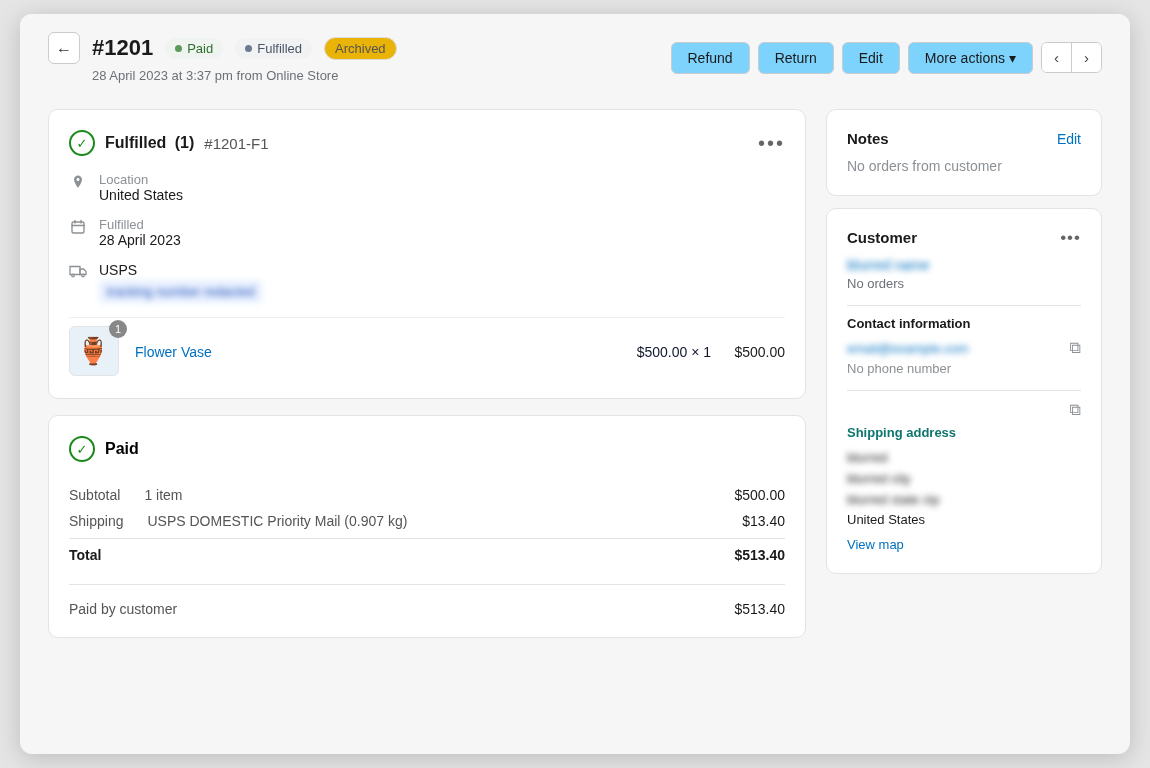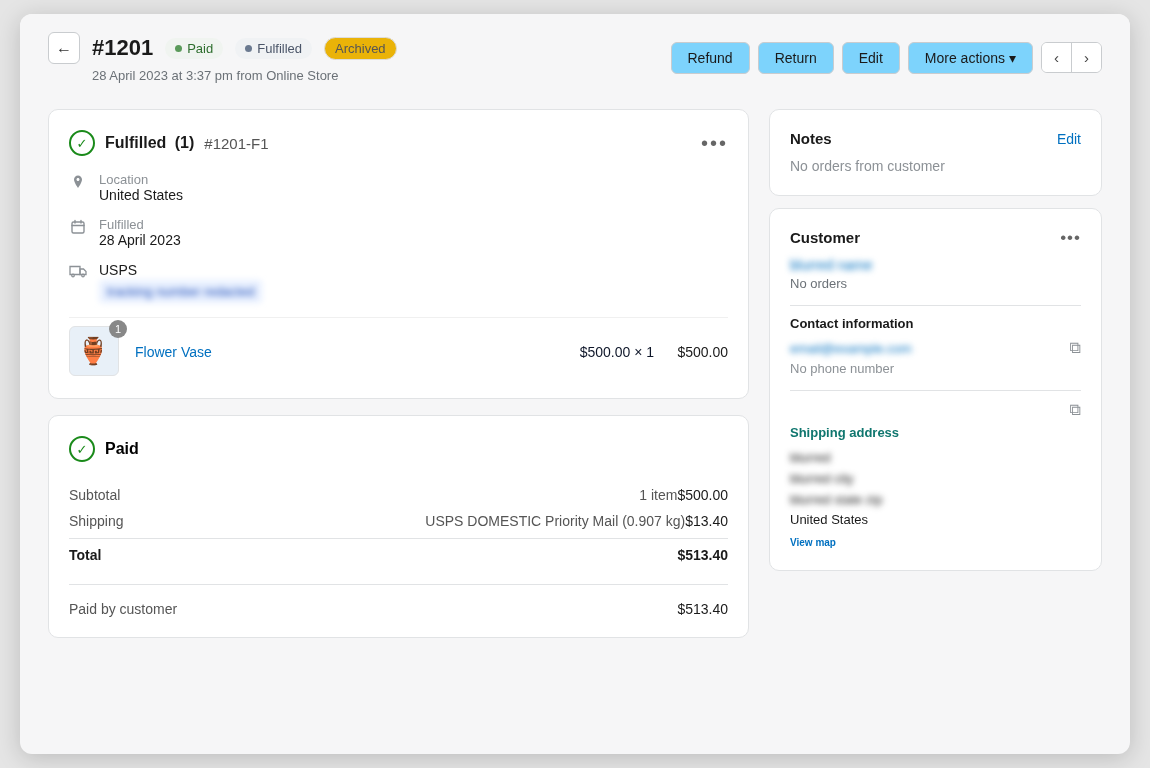--- a/index.html
+++ b/index.html
@@ -134,21 +134,21 @@
       gap: 20px;
       padding: 16px 28px 28px 28px;
     }
     .left-col {
       flex: 1;
       display: flex;
       flex-direction: column;
       gap: 16px;
     }
     .right-col {
-      width: 333px;
+      width: 276px;
       display: flex;
       flex-direction: column;
       gap: 12px;
     }
 
     .card {
       background: #fff;
       border-radius: 10px;
       border: 1px solid #e1e3e5;
       padding: 20px;
@@ -306,21 +306,20 @@
 
     .summary-table {
       width: 100%;
     }
     .summary-row {
       display: flex;
       justify-content: space-between;
       font-size: 14px;
       color: #555;
       padding: 5px 0;
-      text-align: right;
     }
     .summary-row-label { color: #555; }
     .summary-row-mid { flex: 1; margin-left: 24px; }
     .summary-row-val { color: #1a1a1a; }
     .summary-total {
       font-weight: 700;
       color: #1a1a1a;
       font-size: 14px;
       border-top: 1px solid #e1e3e5;
       padding-top: 8px;
@@ -437,22 +436,22 @@
       color: #1a1a1a;
       line-height: 1.6;
     }
     .shipping-address .blurred {
       filter: blur(3px);
       user-select: none;
       display: inline-block;
     }
     .view-map-link {
       color: #0070c0;
-      font-size: 10px;
-      font-weight: 700;
+      font-size: 13px;
+      font-weight: 400;
       cursor: pointer;
       text-decoration: none;
       margin-top: 6px;
       display: inline-block;
     }
     .shipping-row {
       display: flex;
       justify-content: space-between;
       align-items: flex-start;
     }

